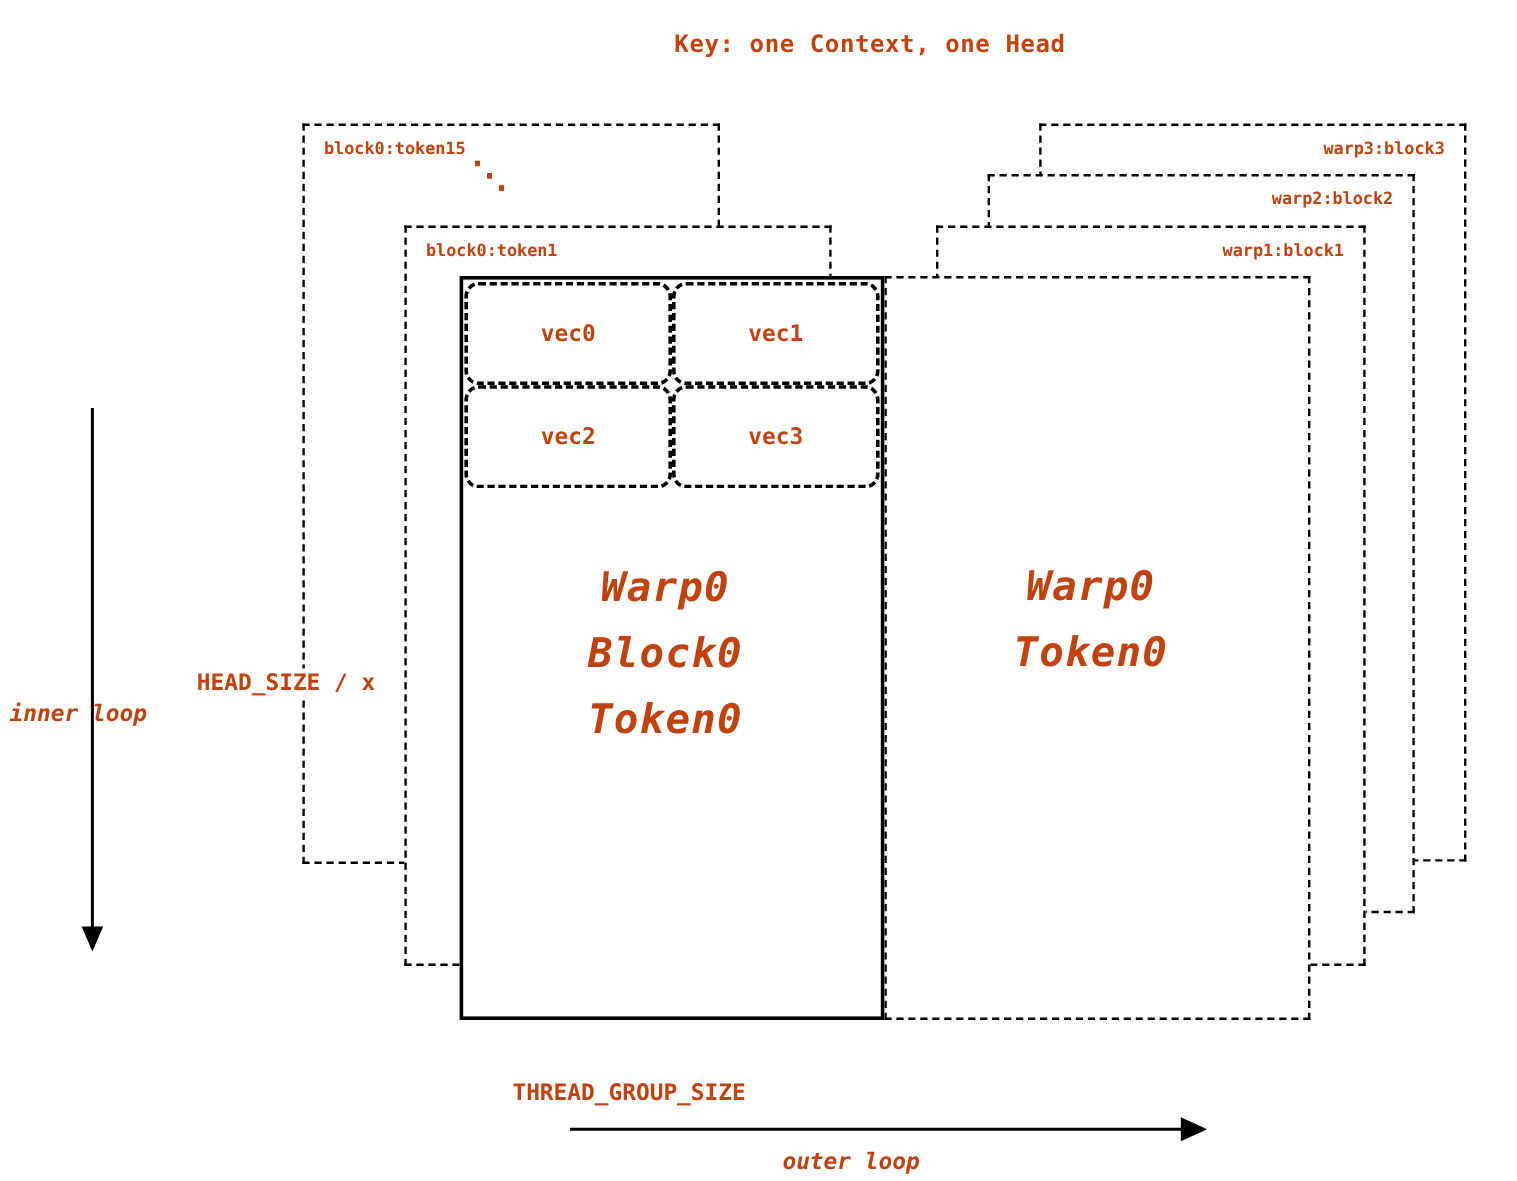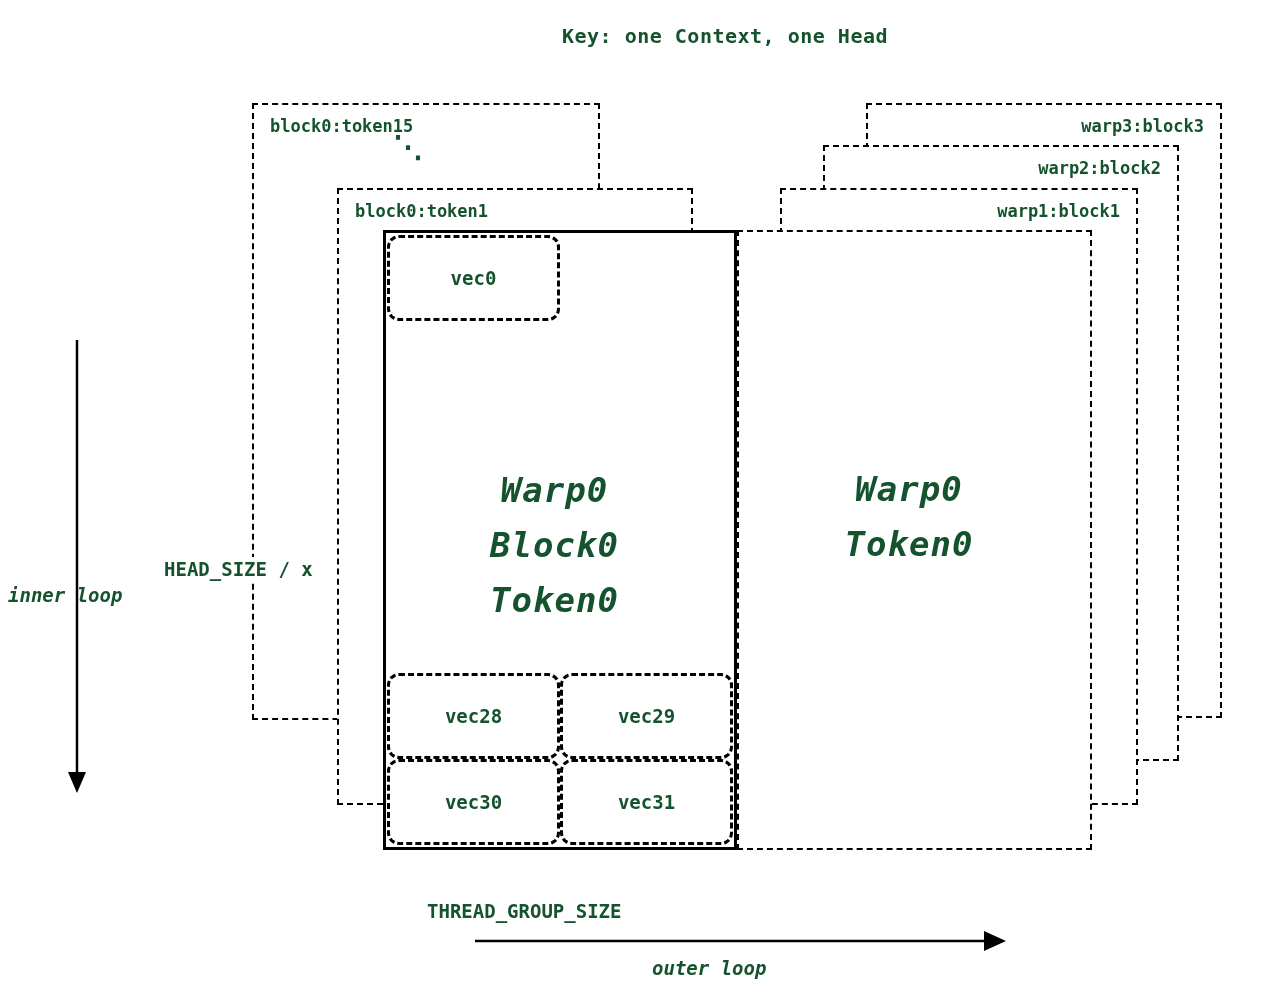--- a/index.html
+++ b/index.html
@@ -1,39 +1,39 @@
 <!DOCTYPE html>
 <html><head>
 <meta charset="utf-8">
 <style>
   html, body { margin:0; padding:0; background:#ffffff; }
   .canvas {
     position:relative;
     width:1264px; height:984px;
     background:#ffffff;
-    color:#14532d;
+    color:#c2410c;
     font-family:"DejaVu Sans Mono","Liberation Mono",monospace;
     overflow:hidden;
   }
 
   .title {
     position:absolute; left:445px; top:24px; width:560px;
     text-align:center; font-weight:bold; font-size:20px;
     letter-spacing:0.5px; z-index:7;
   }
 
   
   .card { position:absolute; border:2px dashed #000; background:#fff; box-sizing:border-box; }
   .left-back  { left:252px; top:103px; width:348px; height:617px; z-index:1; }
   .left-front { left:337px; top:188px; width:356px; height:617px; z-index:2; }
   .right-3 { left:866px; top:103px; width:356px; height:615px; z-index:1; }
   .right-2 { left:823px; top:145px; width:356px; height:616px; z-index:2; }
   .right-1 { left:780px; top:188px; width:358px; height:617px; z-index:3; }
 
-  .card-label { position:absolute; top:11px; font-size:17px; font-weight:bold; white-space:nowrap; }
+  .card-label { position:absolute; top:11px; font-size:14px; font-weight:bold; white-space:nowrap; }
   .card-label.lft { left:16px; }
   .card-label.rgt { right:16px; }
 
   .dots {
     position:absolute; left:393px; top:132px; z-index:2;
     font-size:30px; font-weight:bold; line-height:30px;
   }
 
   
   .main-box { position:absolute; top:230px; height:620px; background:#fff; box-sizing:border-box; }
@@ -100,31 +100,28 @@
   <div class="main-box right-main">
     <div class="center-text">
       <div>Warp0</div>
       <div>Token0</div>
     </div>
   </div>
 
   <div class="main-box left-main">
     <div class="vec-grid top">
       <div class="vec-cell">vec0</div>
+      <div class="vec-cell">vec1</div>
+      <div class="vec-cell">vec2</div>
+      <div class="vec-cell">vec3</div>
     </div>
     <div class="center-text">
       <div>Warp0</div>
       <div>Block0</div>
       <div>Token0</div>
-    </div>
-    <div class="vec-grid bottom">
-      <div class="vec-cell">vec28</div>
-      <div class="vec-cell">vec29</div>
-      <div class="vec-cell">vec30</div>
-      <div class="vec-cell">vec31</div>
     </div>
   </div>
 
   <div class="lbl head-size">HEAD_SIZE / x</div>
   <div class="lbl inner-loop">inner loop</div>
   <div class="lbl tgs">THREAD_GROUP_SIZE</div>
   <div class="lbl outer-loop">outer loop</div>
 
   <svg class="arrows" viewBox="0 0 1264 984" xmlns="http://www.w3.org/2000/svg">
     <g>

